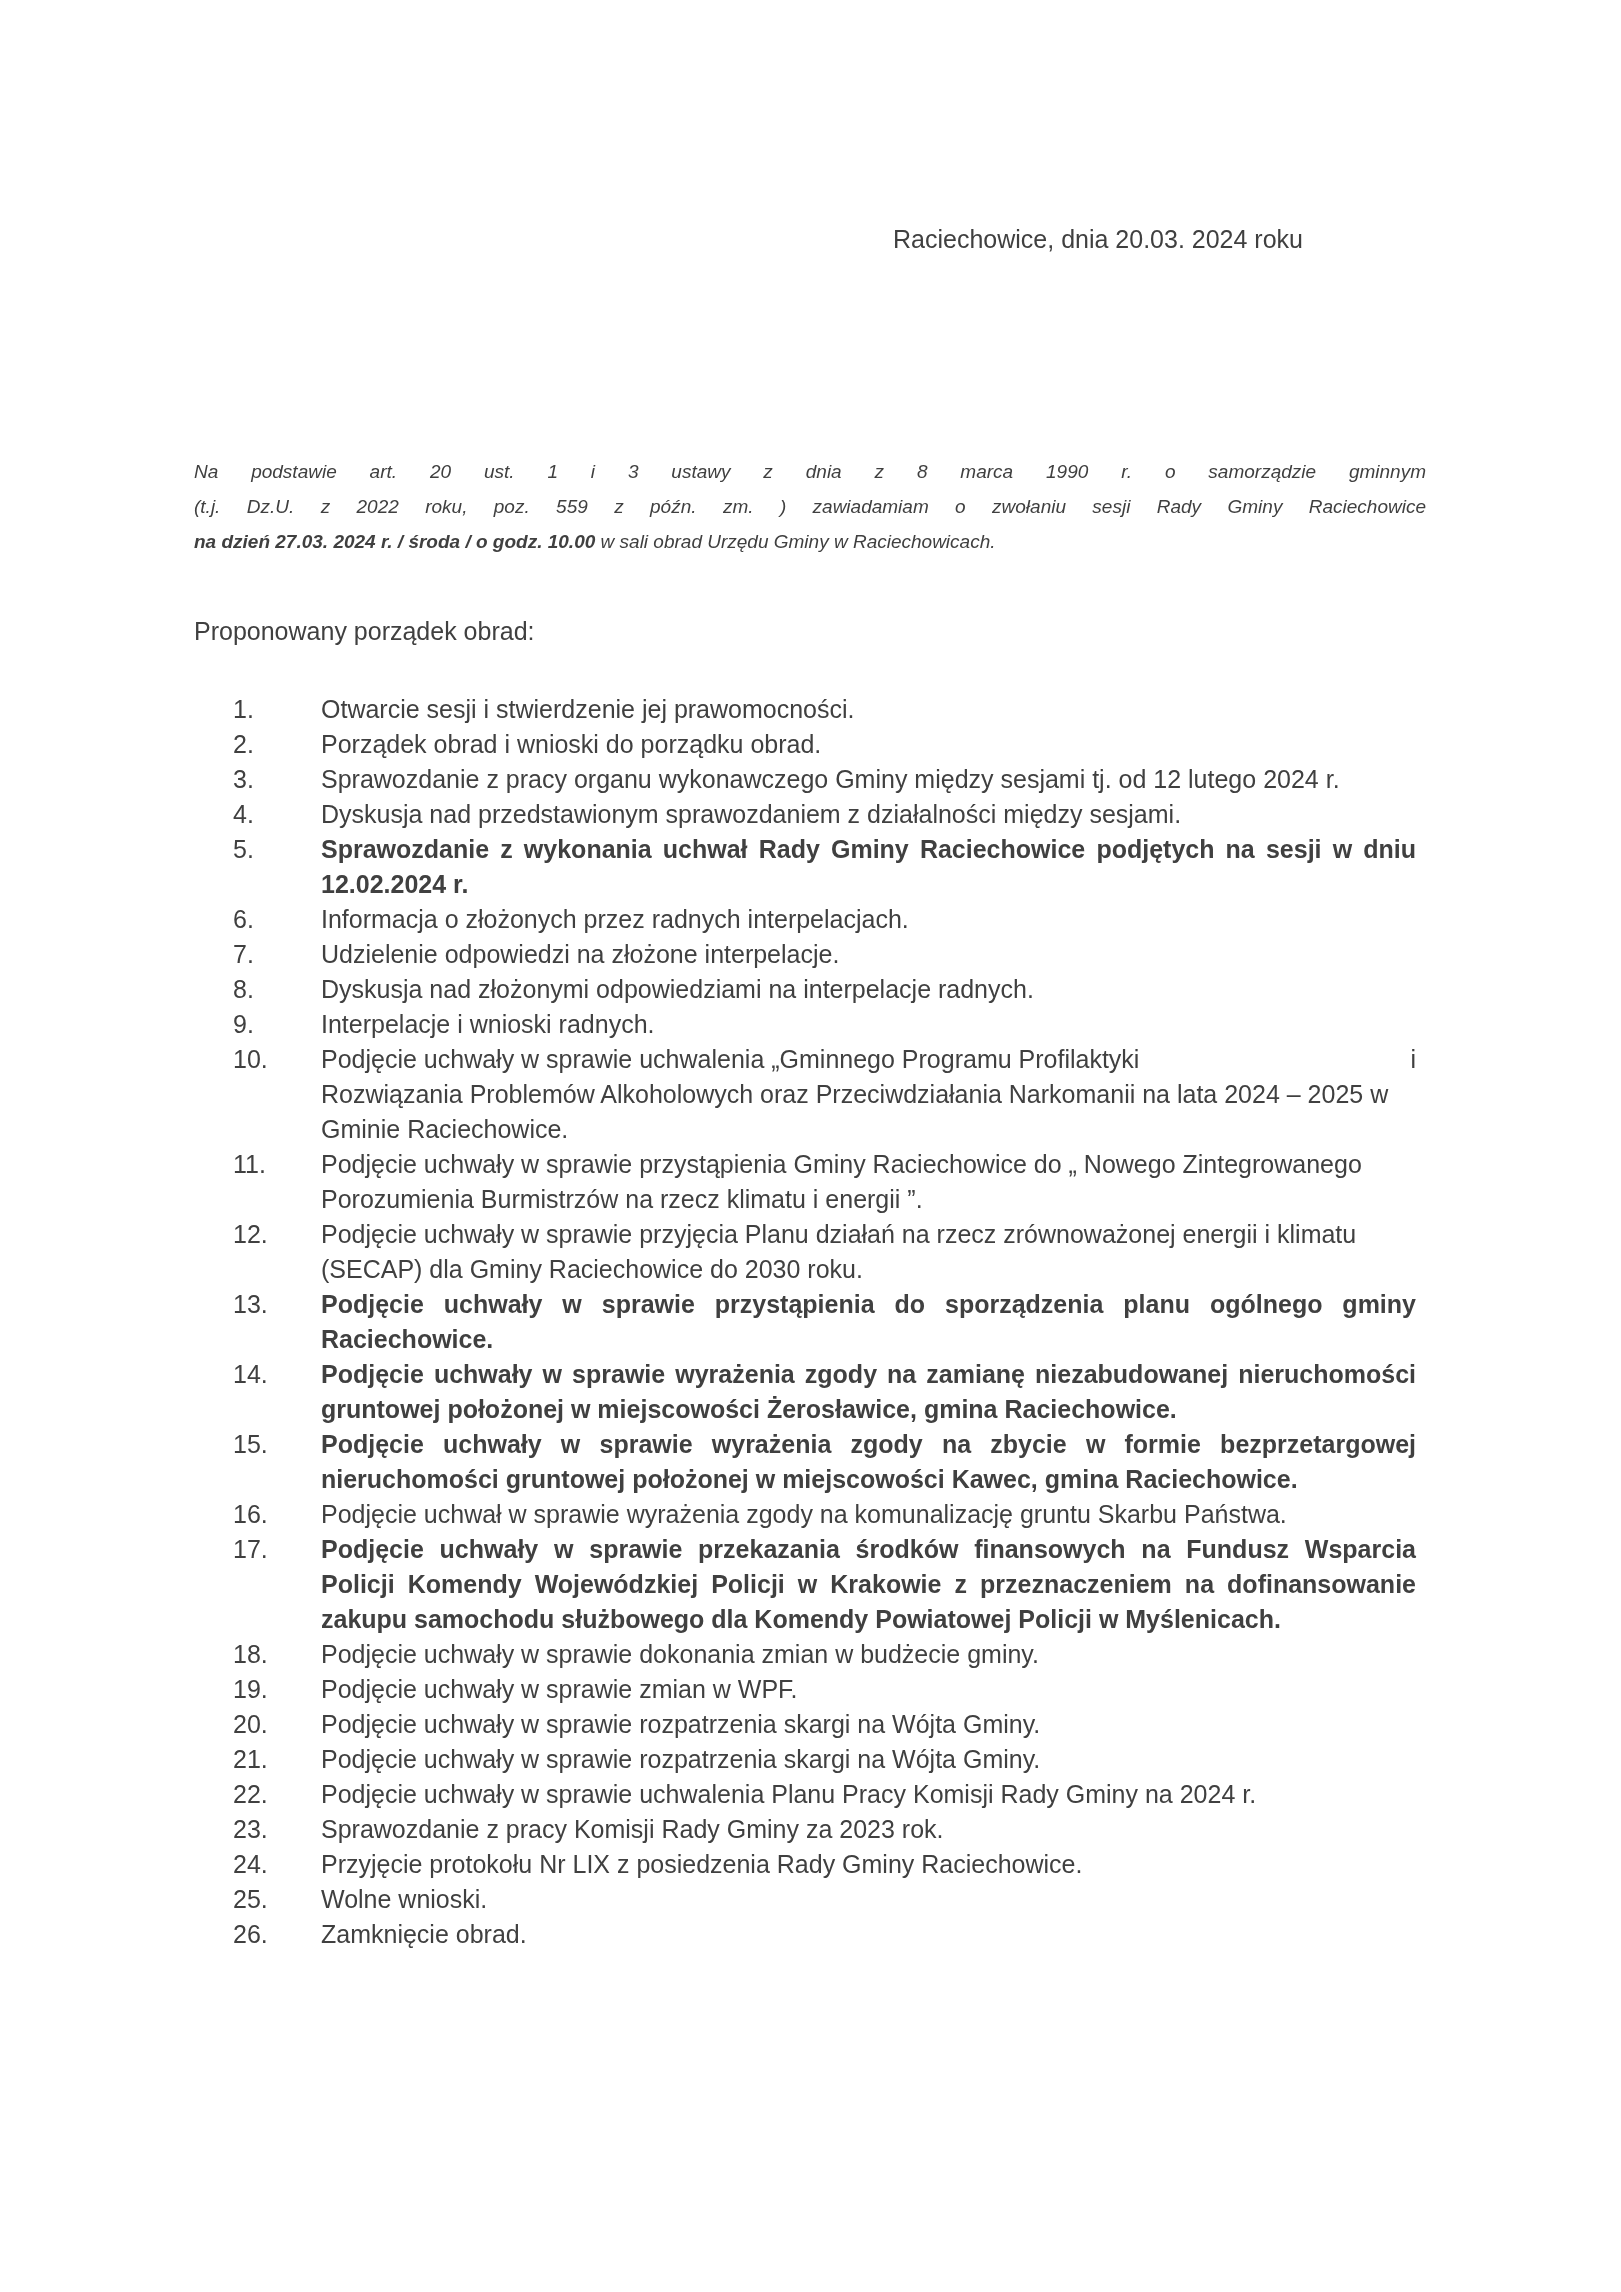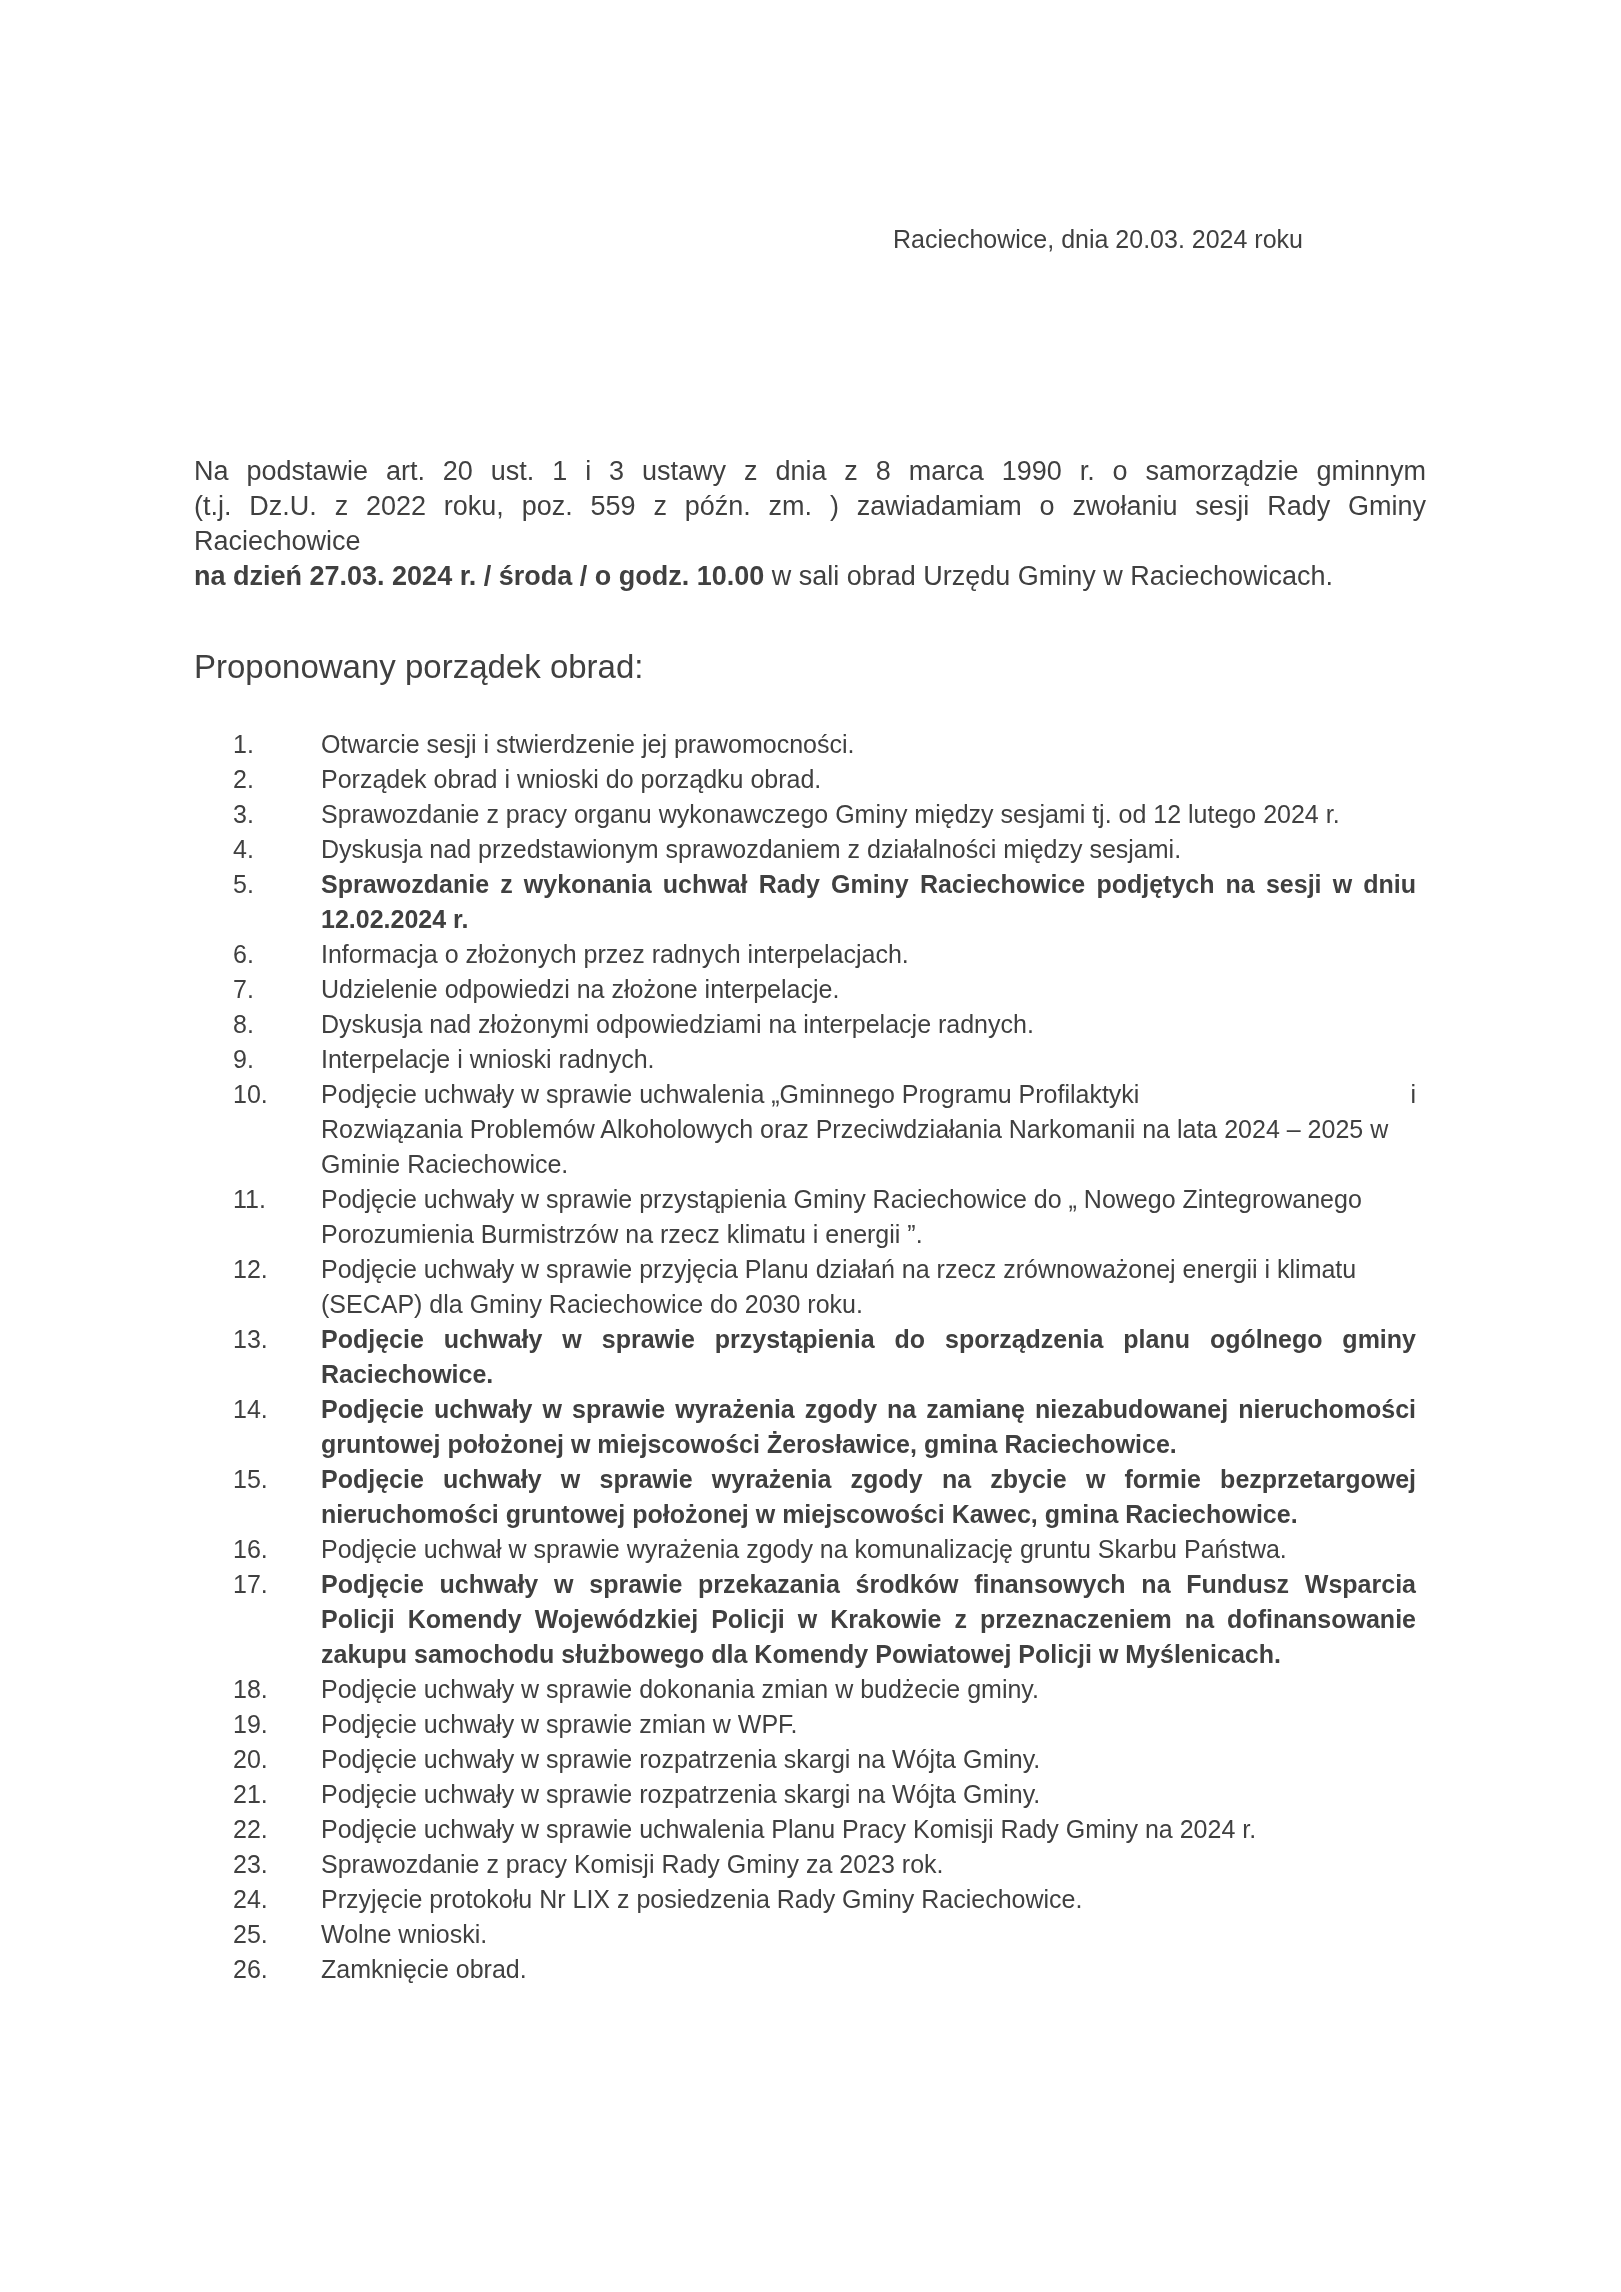--- a/index.html
+++ b/index.html
@@ -38,42 +38,43 @@
 
   
   .body-block {
     position: absolute;
     top: 454px;
     left: 194px;
     width: 1232px;
   }
 
   .intro-para {
-    font-size: 27px;
+    font-size: 19px;
     line-height: 35px;
     text-align: justify;
     text-justify: inter-word;
     margin: 0;
+    font-style: italic;
   }
   .intro-para .bold {
     font-weight: bold;
   }
   
   .intro-line {
     display: block;
     text-align: justify;
     text-align-last: justify;
     white-space: normal;
   }
   .intro-line.last {
     text-align-last: left;
   }
 
   .agenda-heading {
-    font-size: 33px;
+    font-size: 25px;
     line-height: 35px;
     margin: 0;
     padding-top: 55px;
   }
 
   
   .agenda-list {
     margin: 0;
     padding: 0;
     list-style: none;

